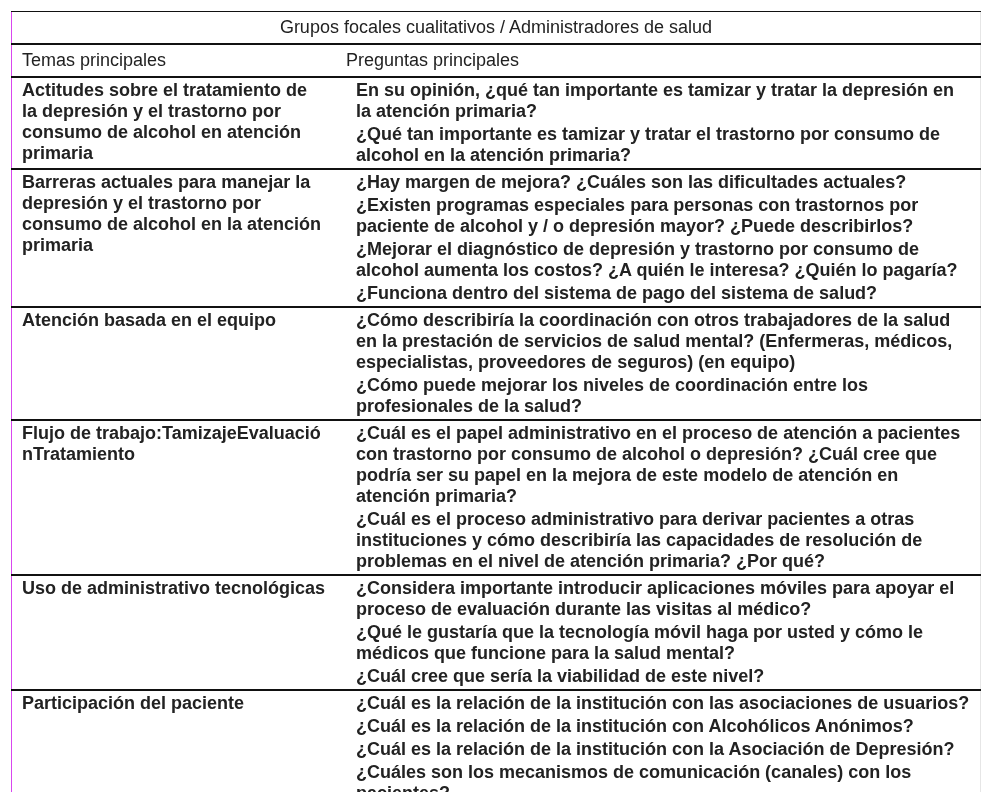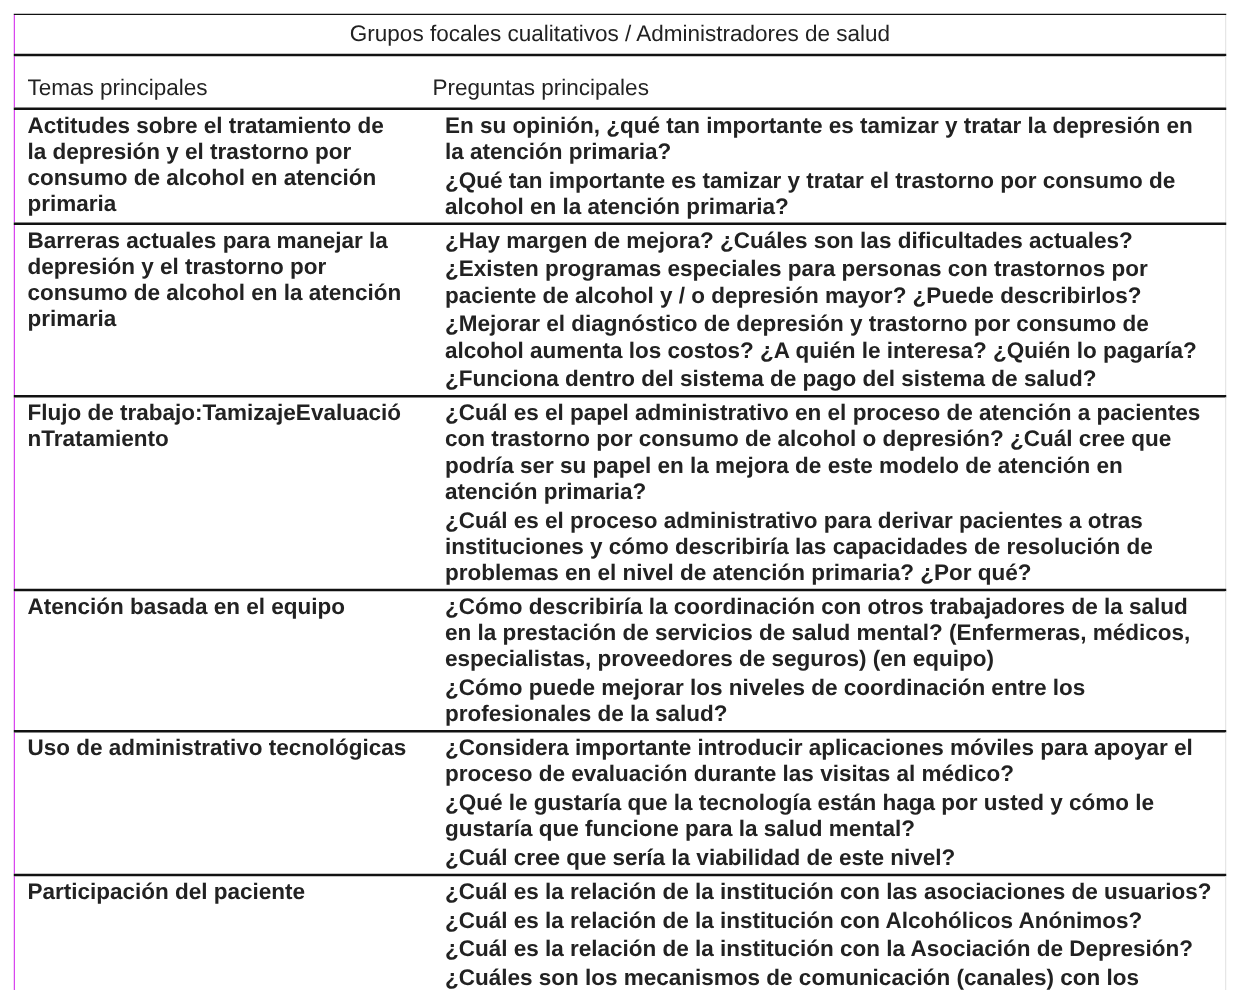--- a/index.html
+++ b/index.html
@@ -1,20 +1,20 @@
 <!DOCTYPE html>
 <html><head>
 <meta charset="utf-8">
 <style>
   html, body { margin: 0; padding: 0; background: #ffffff; }
   body { width: 992px; height: 792px; overflow: hidden; font-family: "Liberation Sans", sans-serif; color: #222; }
   .wrap { position: absolute; left: 11px; top: 11px; width: 970px; }
   table { width: 970px; border-collapse: collapse; font-size: 18px; line-height: 21px; border-left: 1px solid #d946ef; border-right: 1px solid #e6e6e6; }
   .title-cell { text-align: center; border-top: 1px solid #111; border-bottom: 2px solid #111; padding: 5px 10px 5px 10px; height: 21px; }
-  .head-row td { border-bottom: 2px solid #111; padding: 15px 10px 5px 10px; vertical-align: top; }
+  .head-row td { border-bottom: 2px solid #111; padding: 5px 10px 5px 10px; vertical-align: top; }
   .group td { vertical-align: top; border-bottom: 2px solid #111; font-weight: bold; }
   .group.last td { border-bottom: 1.5px solid #111; }
   .topic { width: 304px; padding: 2px 10px 0 10px; }
   .qs { padding: 2px 10px 16px 20px; }
   .q { margin: 0 0 2px 0; }
   .group .qs { padding-bottom: 0px; }
 </style>
 </head>
 <body>
 
@@ -39,38 +39,38 @@
       <tr class="group">
         <td class="topic">Barreras actuales para manejar la depresión y el trastorno por consumo de alcohol en la atención primaria</td>
         <td class="qs">
           <div class="q">¿Hay margen de mejora? ¿Cuáles son las dificultades actuales?</div>
           <div class="q">¿Existen programas especiales para personas con trastornos por paciente de alcohol y / o depresión mayor? ¿Puede describirlos?</div>
           <div class="q">¿Mejorar el diagnóstico de depresión y trastorno por consumo de alcohol aumenta los costos? ¿A quién le interesa? ¿Quién lo pagaría?</div>
           <div class="q">¿Funciona dentro del sistema de pago del sistema de salud?</div>
         </td>
       </tr>
       <tr class="group">
+        <td class="topic">Atención basada en el equipo</td>
+        <td class="qs">
+          <div class="q">¿Cómo describiría la coordinación con otros trabajadores de la salud en la prestación de servicios de salud mental? (Enfermeras, médicos, especialistas, proveedores de seguros) (en equipo)</div>
+          <div class="q">¿Cómo puede mejorar los niveles de coordinación entre los profesionales de la salud?</div>
+        </td>
+      </tr>
+      <tr class="group">
         <td class="topic" style="word-break: break-all;">Flujo de trabajo:TamizajeEvaluaciónTratamiento</td>
         <td class="qs">
           <div class="q">¿Cuál es el papel administrativo en el proceso de atención a pacientes con trastorno por consumo de alcohol o depresión? ¿Cuál cree que podría ser su papel en la mejora de este modelo de atención en atención primaria?</div>
           <div class="q">¿Cuál es el proceso administrativo para derivar pacientes a otras instituciones y cómo describiría las capacidades de resolución de problemas en el nivel de atención primaria? ¿Por qué?</div>
         </td>
       </tr>
       <tr class="group">
-        <td class="topic">Atención basada en el equipo</td>
-        <td class="qs">
-          <div class="q">¿Cómo describiría la coordinación con otros trabajadores de la salud en la prestación de servicios de salud mental? (Enfermeras, médicos, especialistas, proveedores de seguros) (en equipo)</div>
-          <div class="q">¿Cómo puede mejorar los niveles de coordinación entre los profesionales de la salud?</div>
-        </td>
-      </tr>
-      <tr class="group">
         <td class="topic">Uso de administrativo tecnológicas</td>
         <td class="qs">
           <div class="q">¿Considera importante introducir aplicaciones móviles para apoyar el proceso de evaluación durante las visitas al médico?</div>
-          <div class="q">¿Qué le gustaría que la tecnología están haga por usted y cómo le gustaría que funcione para la salud mental?</div>
+          <div class="q">¿Qué le gustaría que la tecnología móvil haga por usted y cómo le médicos que funcione para la salud mental?</div>
           <div class="q">¿Cuál cree que sería la viabilidad de este nivel?</div>
         </td>
       </tr>
       <tr class="group last">
         <td class="topic">Participación del paciente</td>
         <td class="qs">
           <div class="q">¿Cuál es la relación de la institución con las asociaciones de usuarios?</div>
           <div class="q">¿Cuál es la relación de la institución con Alcohólicos Anónimos?</div>
           <div class="q">¿Cuál es la relación de la institución con la Asociación de Depresión?</div>
           <div class="q">¿Cuáles son los mecanismos de comunicación (canales) con los pacientes?</div>

